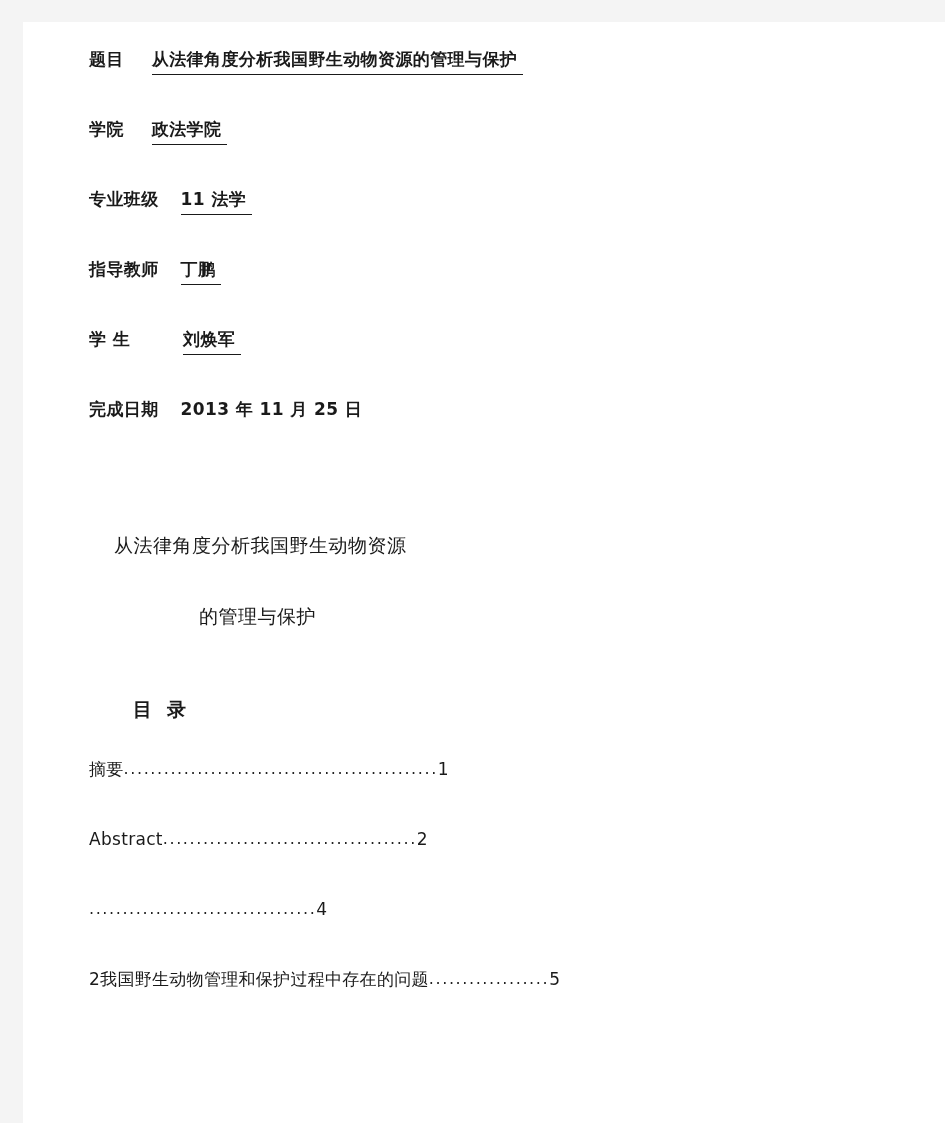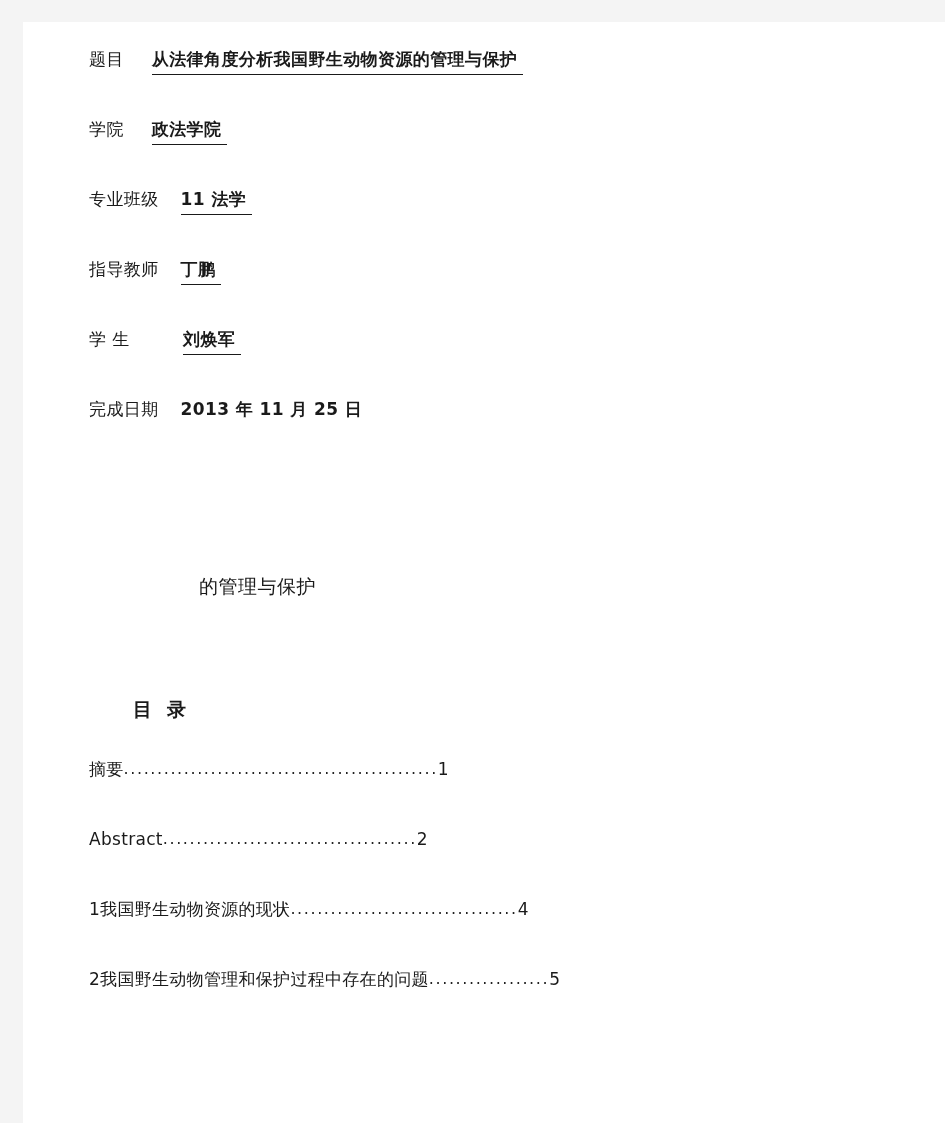--- a/index.html
+++ b/index.html
@@ -49,20 +49,21 @@
     display: flex;
     align-items: baseline;
     height: 70px;
     font-size: 17px;
     line-height: 24px;
     letter-spacing: 0.4px;
   }
   .field-label {
     white-space: pre;
     flex: 0 0 auto;
+    font-weight: bold;
   }
   .field-label.label-wide {
     display: inline-flex;
     justify-content: space-between;
     width: 72px;
   }
   .field-gap-sm { width: 28px; flex: 0 0 auto; }
   .field-gap-md { width: 22px; flex: 0 0 auto; }
   .field-value {
     flex: 0 0 auto;
@@ -180,20 +181,21 @@
 
     <div class="field-row">
       <span class="field-label">完成日期</span>
       <span class="field-gap-md"></span>
       <span class="field-value">2013 年 11 月 25 日</span>
     </div>
 
   </div>
 
   <div class="thesis-title">
+    <div class="title-line-1">从法律角度分析我国野生动物资源</div>
     <div class="title-line-2">的管理与保护</div>
   </div>
 
   <div class="toc-heading">
     <span class="heading-text">
       <span>目</span>
       <span>录</span>
     </span>
   </div>
 
@@ -209,21 +211,20 @@
     <div class="toc-entry">
       <span class="toc-indent"></span>
       <span class="toc-label">Abstract</span>
       <span class="toc-leader">......................................</span>
       <span class="toc-page">2</span>
     </div>
 
 
     <div class="toc-entry">
       <span class="toc-indent"></span>
-      <span class="toc-label">1我国野生动物资源的现状</span>
       <span class="toc-leader">..................................</span>
       <span class="toc-page">4</span>
     </div>
 
     <div class="toc-entry">
       <span class="toc-indent"></span>
       <span class="toc-label">2我国野生动物管理和保护过程中存在的问题</span>
       <span class="toc-leader">..................</span>
       <span class="toc-page">5</span>
     </div>

